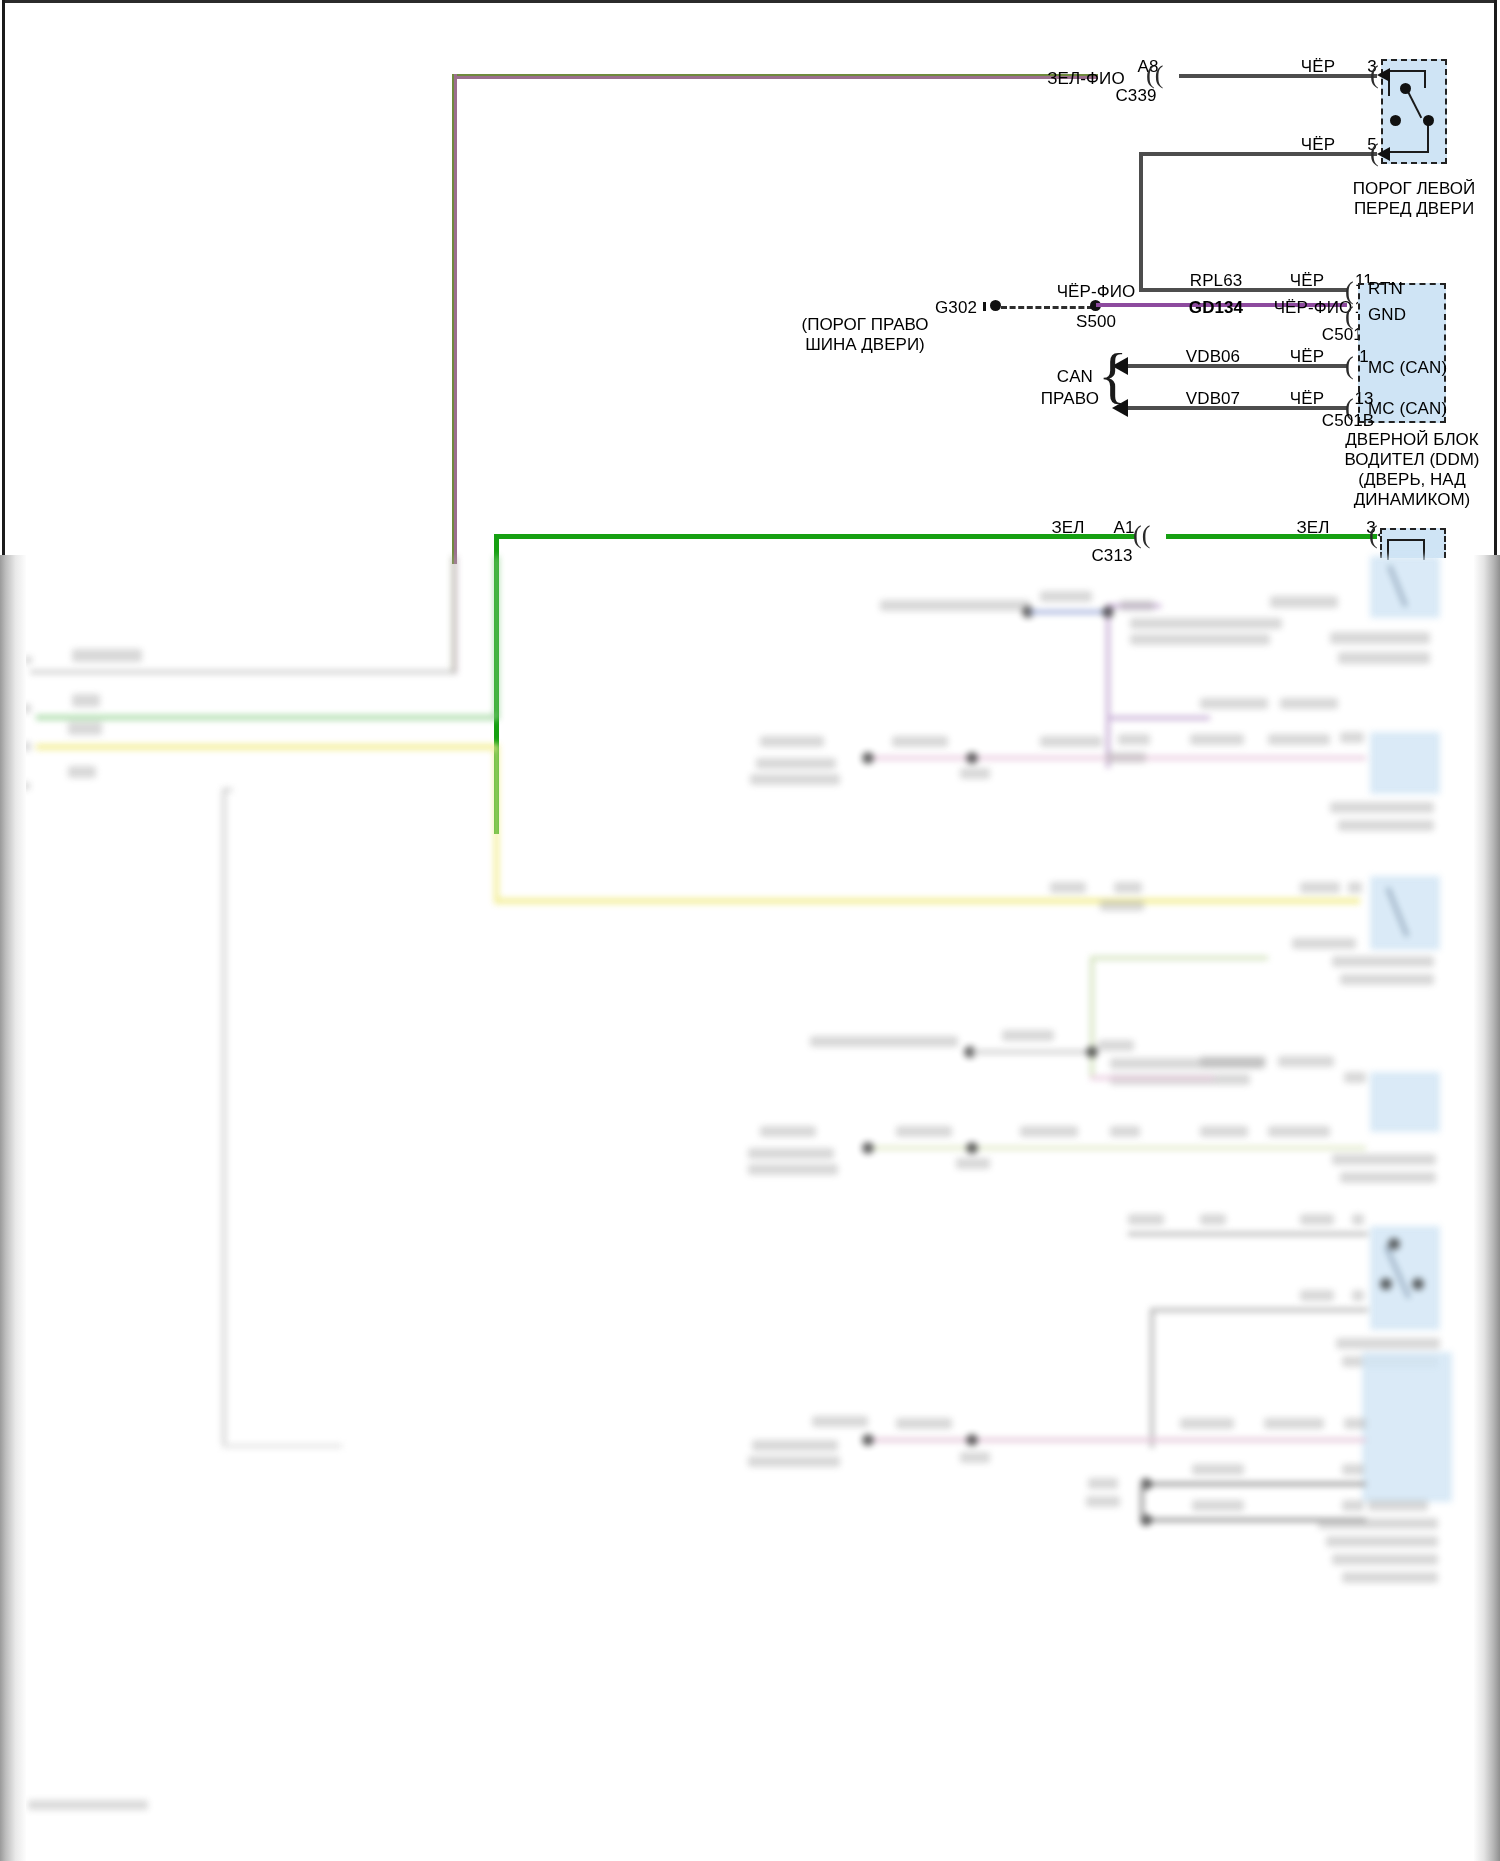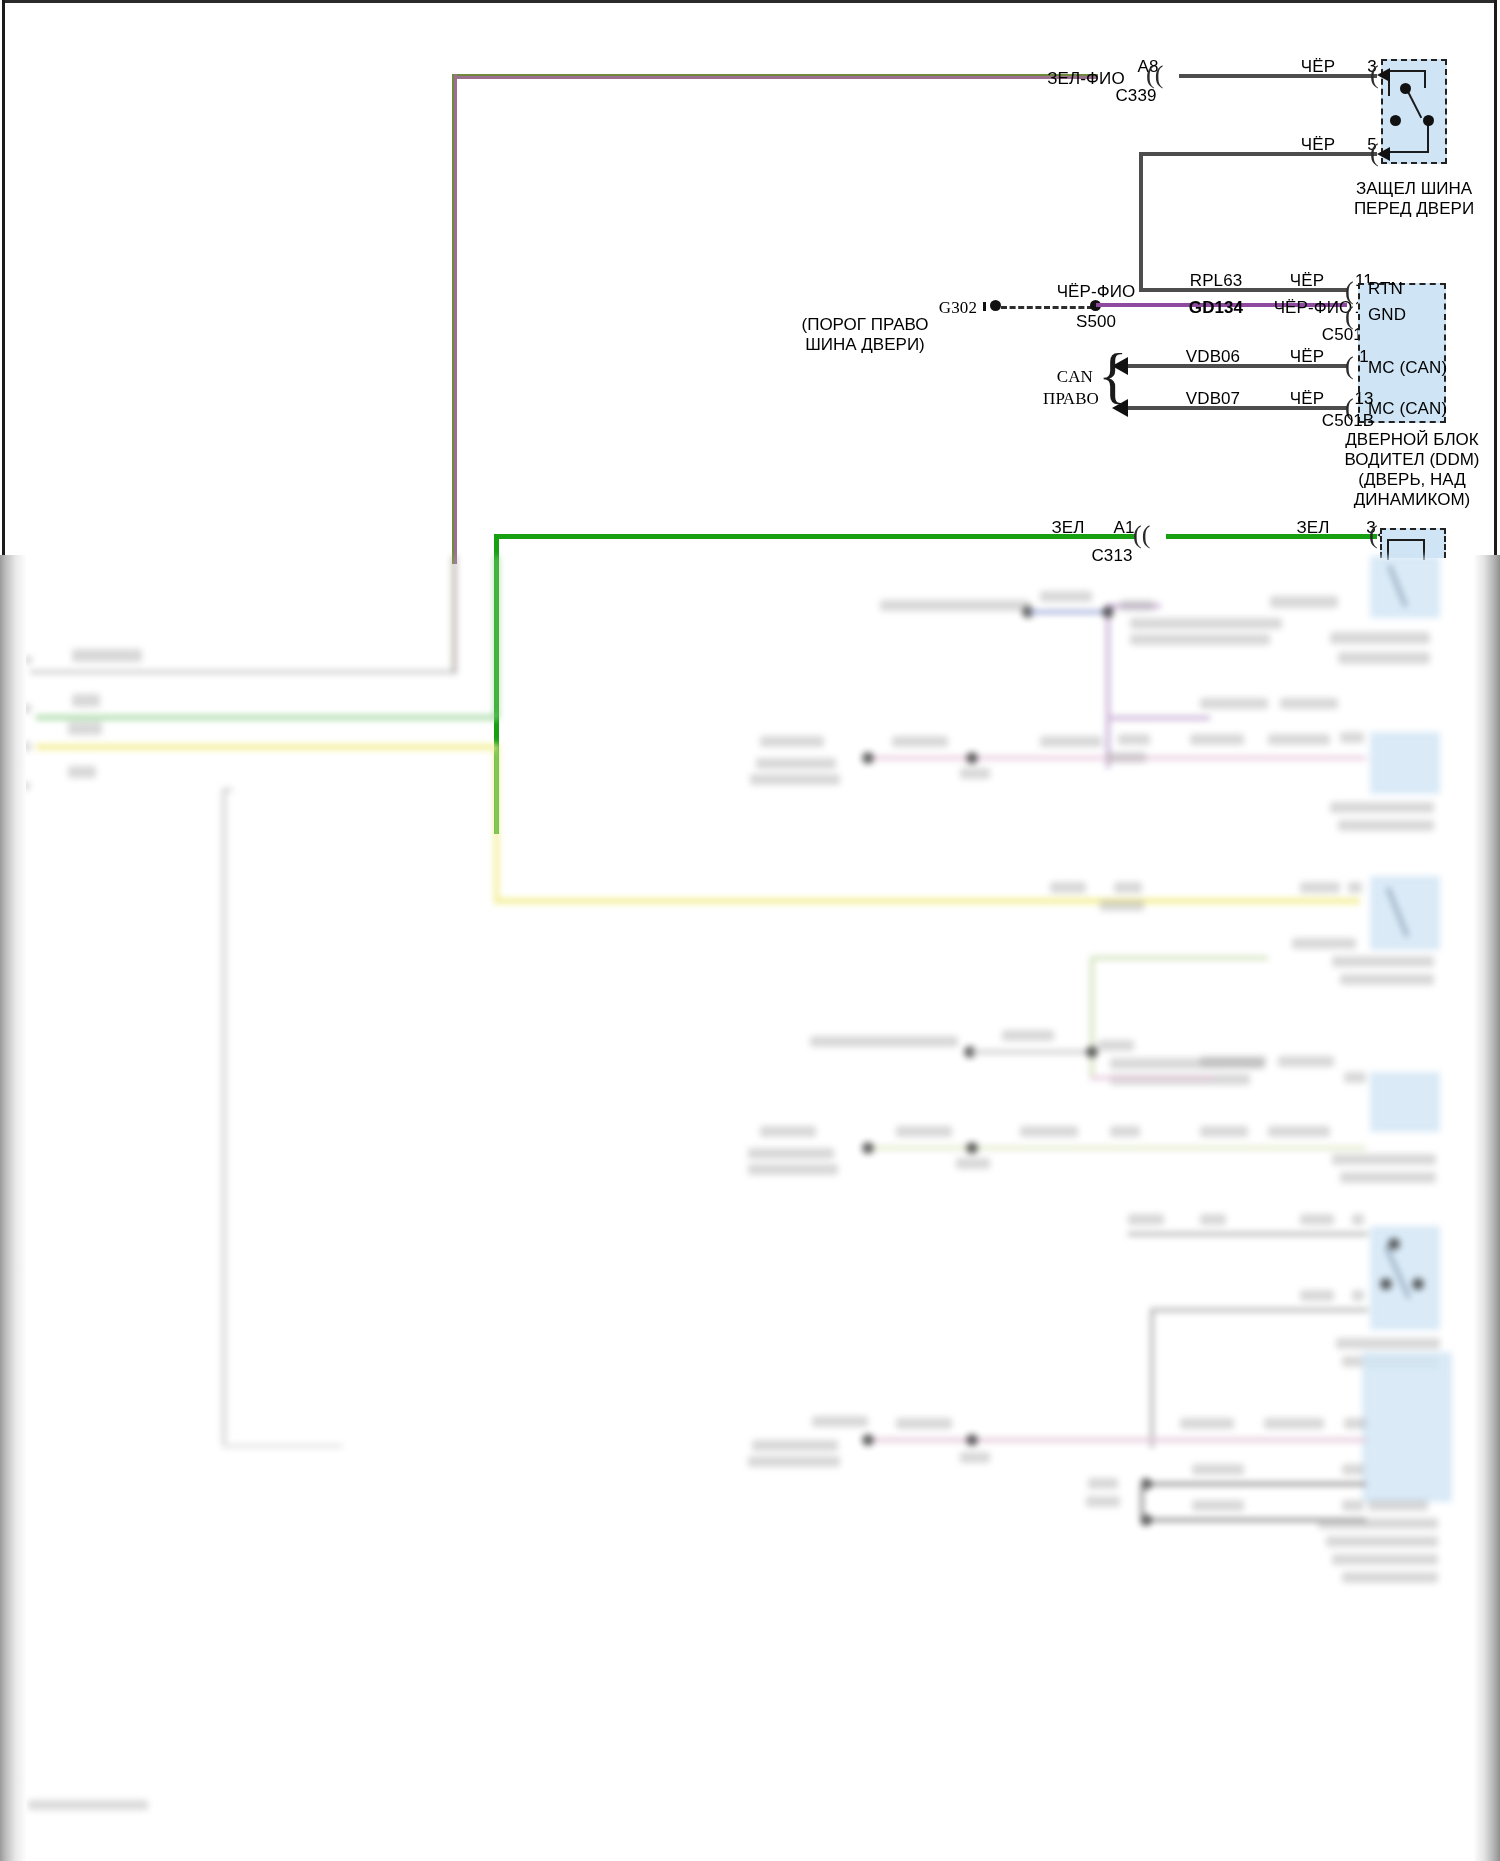--- a/index.html
+++ b/index.html
@@ -54,21 +54,21 @@
   }
 
   .lbl{
     position:absolute;
     font-size:17px;
     color:#000;
     white-space:nowrap;
     letter-spacing:.1px;
   }
   .lbl.c{transform:translateX(-50%);}
-  .lbl.r{transform:translateX(-100%);font-family:Liberation Serif, serif;}
+  .lbl.r{transform:translateX(-100%);}
 
   
   .compbox{
     position:absolute;
     background:#cfe4f5;
     border:2px dashed #222;
     box-sizing:border-box;
   }
 
   
@@ -194,21 +194,21 @@
       <div class="sw-line" style="left:22px;top:27px;width:2px;height:34px;transform:rotate(-27deg);transform-origin:top left;"></div>
       <span class="dot" style="left:17px;top:22px;"></span>
       <span class="dot" style="left:40px;top:54px;"></span>
       <span class="dot" style="left:7px;top:54px;"></span>
     </div>
 
     <div style="position:absolute;left:1377px;top:68px;width:0;height:0;border-top:7px solid transparent;border-bottom:7px solid transparent;border-left:13px solid #111;transform:rotate(180deg);"></div>
     <div style="position:absolute;left:1377px;top:147px;width:0;height:0;border-top:7px solid transparent;border-bottom:7px solid transparent;border-left:13px solid #111;transform:rotate(180deg);"></div>
 
     <div class="caption" style="left:1414px;top:179px;transform:translateX(-50%);">
-      <div>ЗАЩЕЛ ШИНА</div>
+      <div>ПОРОГ ЛЕВОЙ</div>
       <div>ПЕРЕД ДВЕРИ</div>
     </div>
 
     <span class="lbl r" style="left:977px;top:298px;">G302</span>
     <div class="gnd-bar2" style="left:983px;top:302px;"></div>
     <span class="dot" style="left:990px;top:300px;"></span>
     <div class="dashline" style="left:1001px;top:306px;width:92px;"></div>
     <span class="dot" style="left:1090px;top:300px;"></span>
     <span class="lbl c" style="left:1096px;top:282px;">ЧЁР-ФИО</span>
     <span class="lbl c" style="left:1096px;top:312px;">S500</span>

